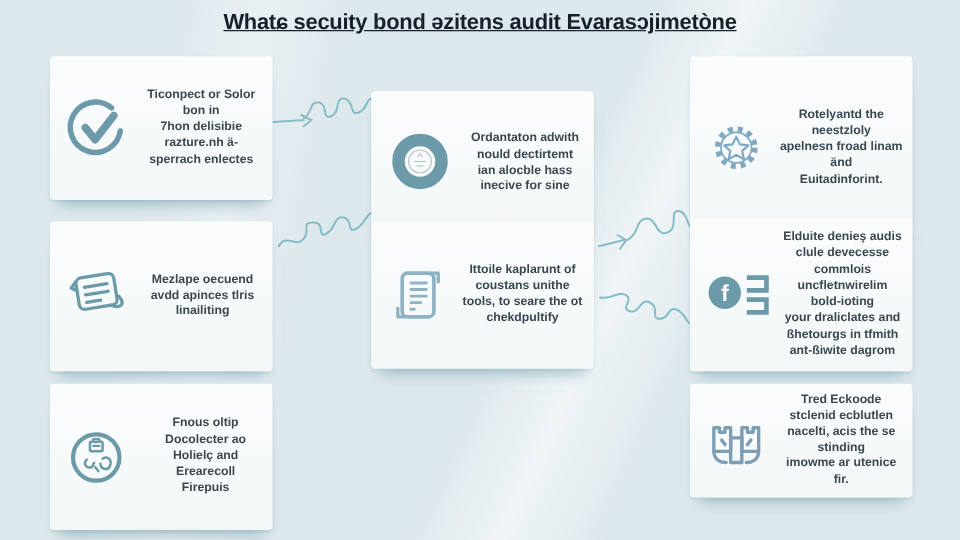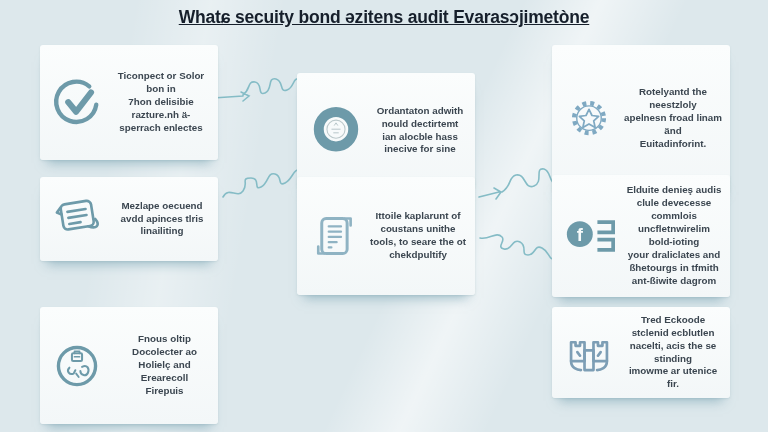--- a/index.html
+++ b/index.html
@@ -21,21 +21,21 @@
     position:absolute;width:178px;
     background:linear-gradient(180deg,#fbfdfd,#f3f7f8);
     border-radius:3px;
     box-shadow:0 10px 11px -7px rgba(118,162,176,.65), 0 1px 2px rgba(140,170,180,.25);
     display:flex;flex-direction:row;align-items:center;justify-content:center;
     gap:6px;padding:6px 8px;box-sizing:border-box;
   }
   .c1{left:40px;top:45px;height:115px;}
   .c2{left:297px;top:45px;height:115px;margin-top:28px;}
   .c3{left:552px;top:45px;height:147px;}
-  .c4{left:40px;top:177px;height:84px;}
+  .c4{left:40px;top:177px;height:120px;}
   .c5{left:297px;top:177px;height:118px;justify-content:flex-end;}
   .c6{left:552px;top:175px;height:122px;}
   .c7{left:40px;top:307px;height:117px;gap:13px;}
   .c8{left:297px;top:307px;height:117px;}
   .c9{left:552px;top:307px;height:91px;}
   .card-text{
     font-size:9.8px;line-height:1.32;font-weight:bold;
     color:#3b4650;text-align:center;white-space:pre-line;
   }
   .icon-wrap{display:flex;align-items:center;justify-content:center;}

